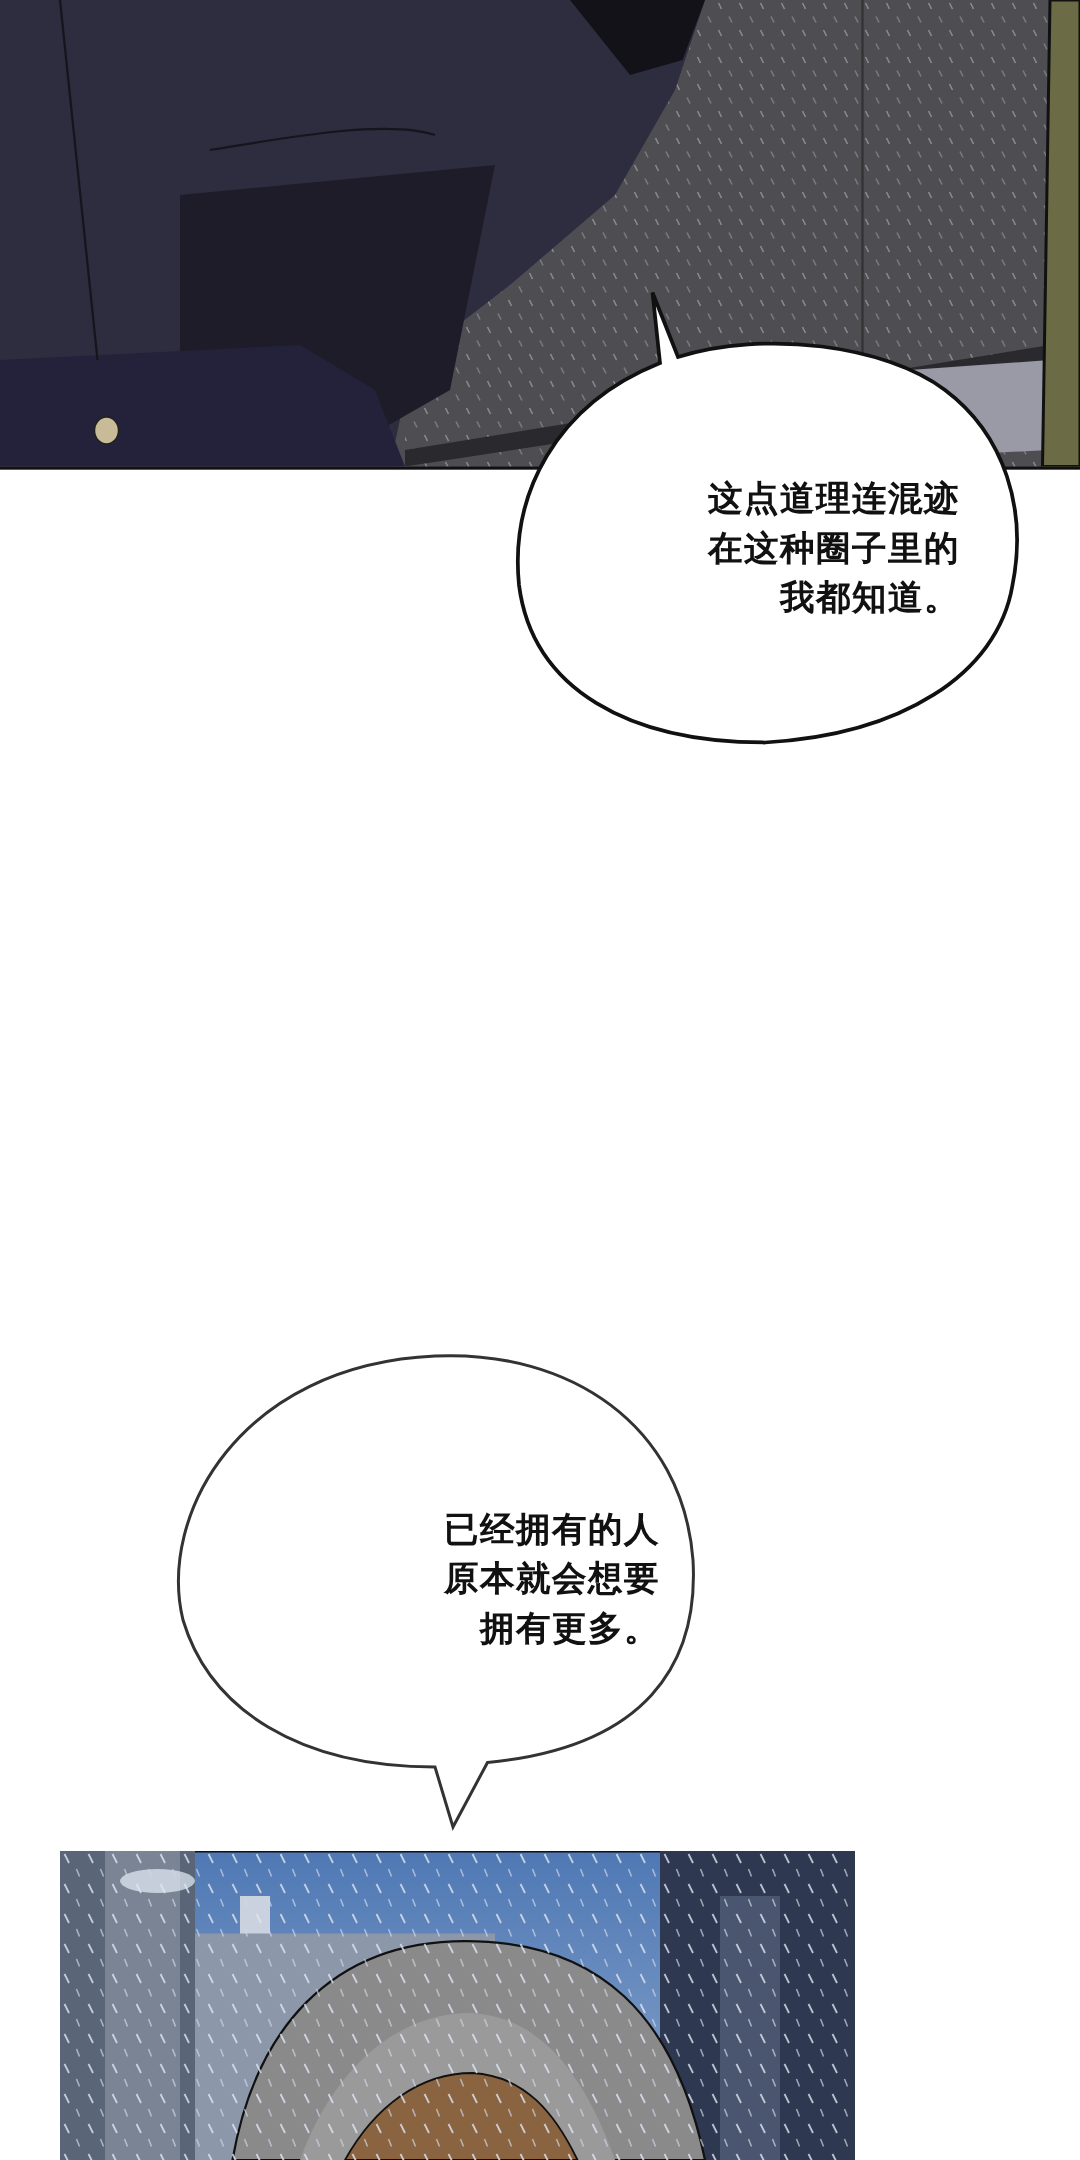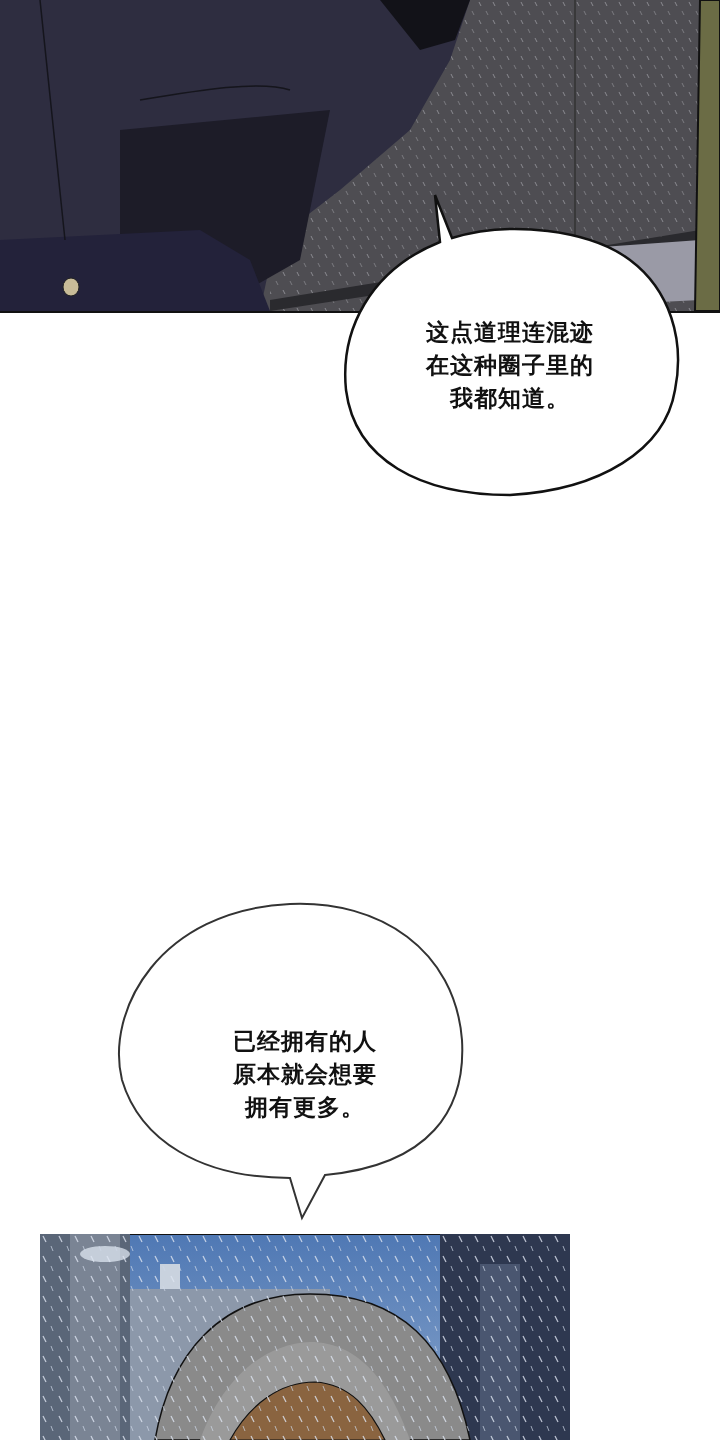--- a/index.html
+++ b/index.html
@@ -7,24 +7,24 @@
       width: 720px; height: 1440px; position: relative; overflow: hidden;
       background: #ffffff;
       font-family: "DejaVu Sans", sans-serif;
     }
     .panel { position: absolute; overflow: hidden; }
     #panel-top { left: 0; top: 0; width: 720px; height: 311px; background: #4a4a50; border-bottom: 2px solid #111; }
     #panel-bottom { left: 40px; top: 1234px; width: 530px; height: 206px; }
     svg { display: block; }
     .bubble-text {
       position: absolute; color: #111; font-size: 23px; font-weight: bold;
-      line-height: 33px; text-align: center; white-space: pre-line; letter-spacing: 1px; font-family: Liberation Serif, serif;
+      line-height: 33px; text-align: right; white-space: pre-line; letter-spacing: 1px; font-family: Liberation Serif, serif;
     }
     #bubble1-text { left: 380px; top: 316px; width: 260px; }
-    #bubble2-text { left: 170px; top: 1003px; width: 270px; margin-top: 22px; }
+    #bubble2-text { left: 170px; top: 1003px; width: 270px; }
   </style>
 </head>
 <body>
 
 <div class="panel" id="panel-top">
   <svg width="720" height="311" viewBox="0 0 720 311">
     <defs>
       <pattern id="rain1" width="14" height="18" patternUnits="userSpaceOnUse">
         <line x1="3" y1="2" x2="5" y2="6" stroke="#8a8a90" stroke-width="1"></line>
         <line x1="10" y1="11" x2="12" y2="15" stroke="#7a7a80" stroke-width="1"></line>

